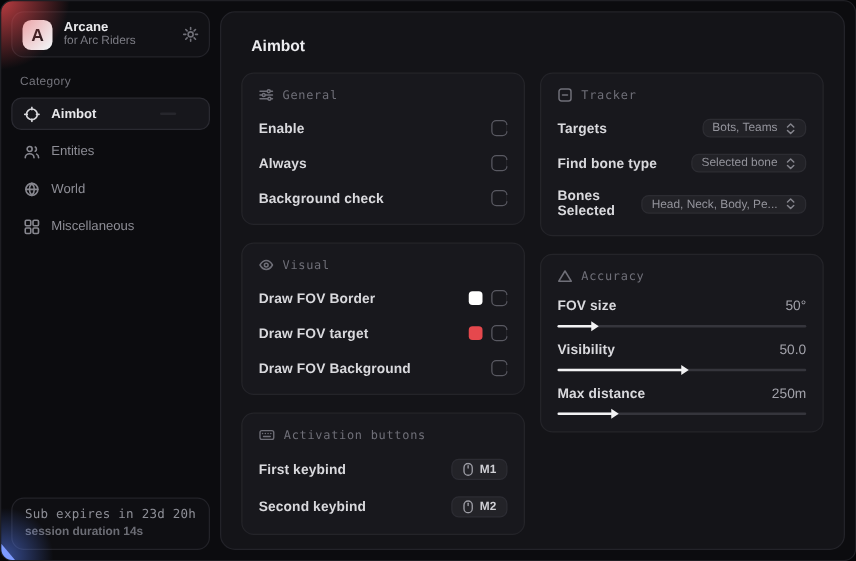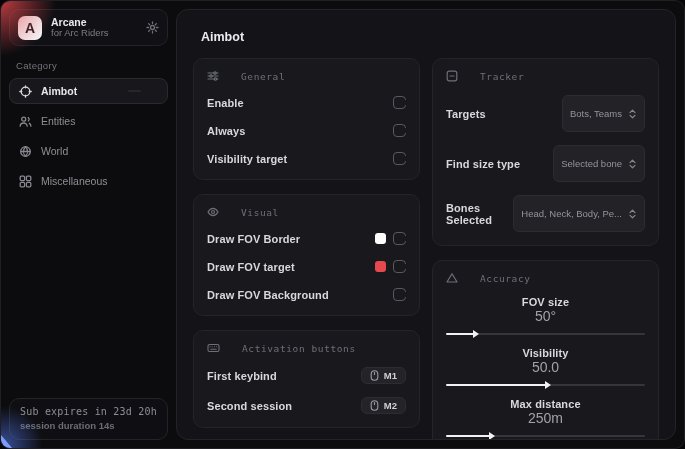--- a/index.html
+++ b/index.html
@@ -73,21 +73,21 @@
   .main-title { font-size:12.5px; font-weight:bold; color:#ececef; margin:6px 0 14px 8px; }
 
   .columns { display:flex; gap:12px; align-items:flex-start; }
   .col { display:flex; flex-direction:column; gap:14px; flex:1; min-width:0; }
 
   .card {
     background:#18181d; border:1px solid #242429; border-radius:10px;
     padding:11px 13px 13px; width:100%;
   }
   .card-head {
-    display:flex; align-items:center; gap:22px;
+    display:flex; align-items:center; gap:7px;
     font-family:"DejaVu Sans Mono", monospace; font-size:9.5px;
     color:#6f6f78; letter-spacing:0.6px; margin-bottom:4px;
   }
   .card-head .ch-icon { display:flex; color:#6f6f78; }
 
   .row {
     display:flex; align-items:center; justify-content:space-between;
     margin-top:13px; min-height:15px;
   }
   .row-label { font-size:11px; font-weight:bold; color:#d9d9dd; letter-spacing:0.1px; }
@@ -107,29 +107,29 @@
   .keybadge {
     display:flex; align-items:flex-start; gap:5px;
     background:#232328; border:1px solid #2c2c33; border-radius:6px;
     padding:2px 8px; font-size:9.5px; font-weight:bold; color:#cfcfd4; cursor:pointer;
   }
   .keybadge .kb-icon { display:flex; color:#9b9ba3; }
 
   .dropdown {
     display:flex; align-items:center; gap:6px;
     background:#222227; border:1px solid #2c2c32; border-radius:6px;
-    padding:12px 7px; font-size:9.5px; color:#94949c; cursor:pointer;
+    padding:1px 7px; font-size:9.5px; color:#94949c; cursor:pointer;
     max-width:150px;
   }
   .dropdown .dd-text { white-space:nowrap; overflow:hidden; text-overflow:ellipsis; }
   .dropdown .dd-icon { display:flex; color:#85858d; flex:0 0 auto; }
 
   
-  .slider-row { display:flex; align-items:center; justify-content:space-between; margin-top:12px;flex-direction:column; }
-  .slider-value { font-size:14px; color:#a2a2aa; }
+  .slider-row { display:flex; align-items:center; justify-content:space-between; margin-top:12px; }
+  .slider-value { font-size:11px; color:#a2a2aa; }
   .slider {
     position:relative; height:2px; background:#35353c; border-radius:1px;
     margin-top:9px; width:100%; cursor:pointer;
   }
   .slider .fill { position:absolute; left:0; top:0; height:2px; background:#f2f2f4; border-radius:1px; }
   .slider .thumb {
     position:absolute; top:-3.5px; width:0; height:0; margin-left:-1px;
     border-left:6px solid #f2f2f4; border-top:4.5px solid transparent; border-bottom:4.5px solid transparent;
   }
   svg { display:block; }
@@ -231,21 +231,21 @@
           </div>
           <div class="row">
             <span class="row-label">Enable</span>
             <span class="checkbox"></span>
           </div>
           <div class="row">
             <span class="row-label">Always</span>
             <span class="checkbox"></span>
           </div>
           <div class="row">
-            <span class="row-label">Visibility target</span>
+            <span class="row-label">Background check</span>
             <span class="checkbox"></span>
           </div>
         </div>
 
         <div class="card">
           <div class="card-head">
             <span class="ch-icon">
               <svg width="12" height="12" viewBox="0 0 12 12" fill="none" stroke="currentColor" stroke-width="1.2" stroke-linecap="round" stroke-linejoin="round">
                 <path d="M1 6c1.4-2.4 3-3.6 5-3.6S9.6 3.6 11 6c-1.4 2.4-3 3.6-5 3.6S2.4 8.4 1 6z"></path>
                 <circle cx="6" cy="6" r="1.5"></circle>
@@ -289,21 +289,21 @@
               <span class="kb-icon">
                 <svg width="9" height="11" viewBox="0 0 9 11" fill="none" stroke="currentColor" stroke-width="1.1" stroke-linecap="round">
                   <rect x="1.2" y="0.8" width="6.6" height="9.4" rx="3.3"></rect>
                   <path d="M4.5 2.6v1.8"></path>
                 </svg>
               </span>
               <span>M1</span>
             </span>
           </div>
           <div class="row">
-            <span class="row-label">Second session</span>
+            <span class="row-label">Second keybind</span>
             <span class="keybadge">
               <span class="kb-icon">
                 <svg width="9" height="11" viewBox="0 0 9 11" fill="none" stroke="currentColor" stroke-width="1.1" stroke-linecap="round">
                   <rect x="1.2" y="0.8" width="6.6" height="9.4" rx="3.3"></rect>
                   <path d="M4.5 2.6v1.8"></path>
                 </svg>
               </span>
               <span>M2</span>
             </span>
           </div>
@@ -327,21 +327,21 @@
             <span class="dropdown">
               <span class="dd-text">Bots, Teams</span>
               <span class="dd-icon">
                 <svg width="9" height="10" viewBox="0 0 9 10" fill="none" stroke="currentColor" stroke-width="1.2" stroke-linecap="round" stroke-linejoin="round">
                   <path d="M2 3.6L4.5 1.2 7 3.6M2 6.4L4.5 8.8 7 6.4"></path>
                 </svg>
               </span>
             </span>
           </div>
           <div class="row">
-            <span class="row-label">Find size type</span>
+            <span class="row-label">Find bone type</span>
             <span class="dropdown">
               <span class="dd-text">Selected bone</span>
               <span class="dd-icon">
                 <svg width="9" height="10" viewBox="0 0 9 10" fill="none" stroke="currentColor" stroke-width="1.2" stroke-linecap="round" stroke-linejoin="round">
                   <path d="M2 3.6L4.5 1.2 7 3.6M2 6.4L4.5 8.8 7 6.4"></path>
                 </svg>
               </span>
             </span>
           </div>
           <div class="row">

